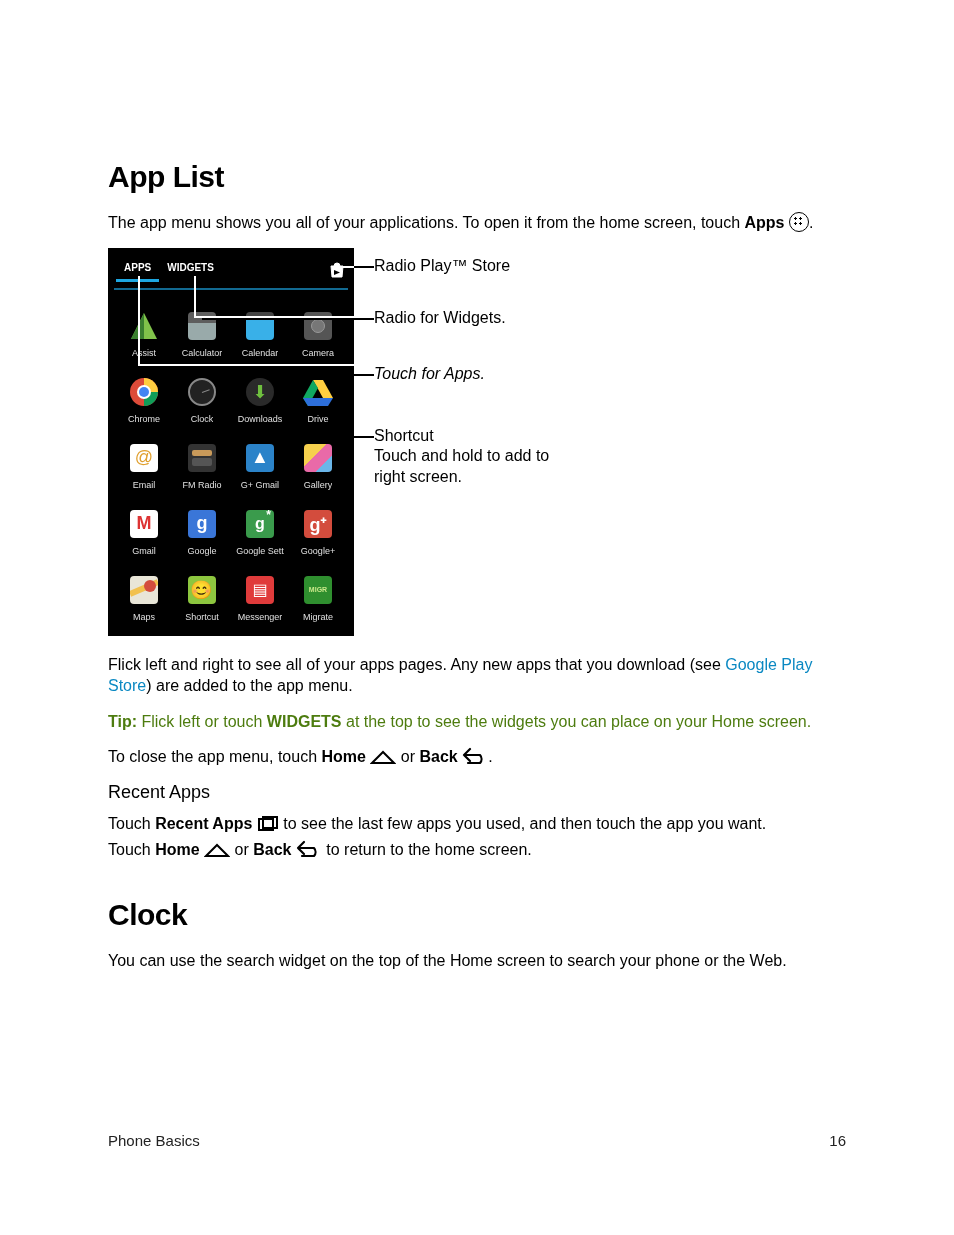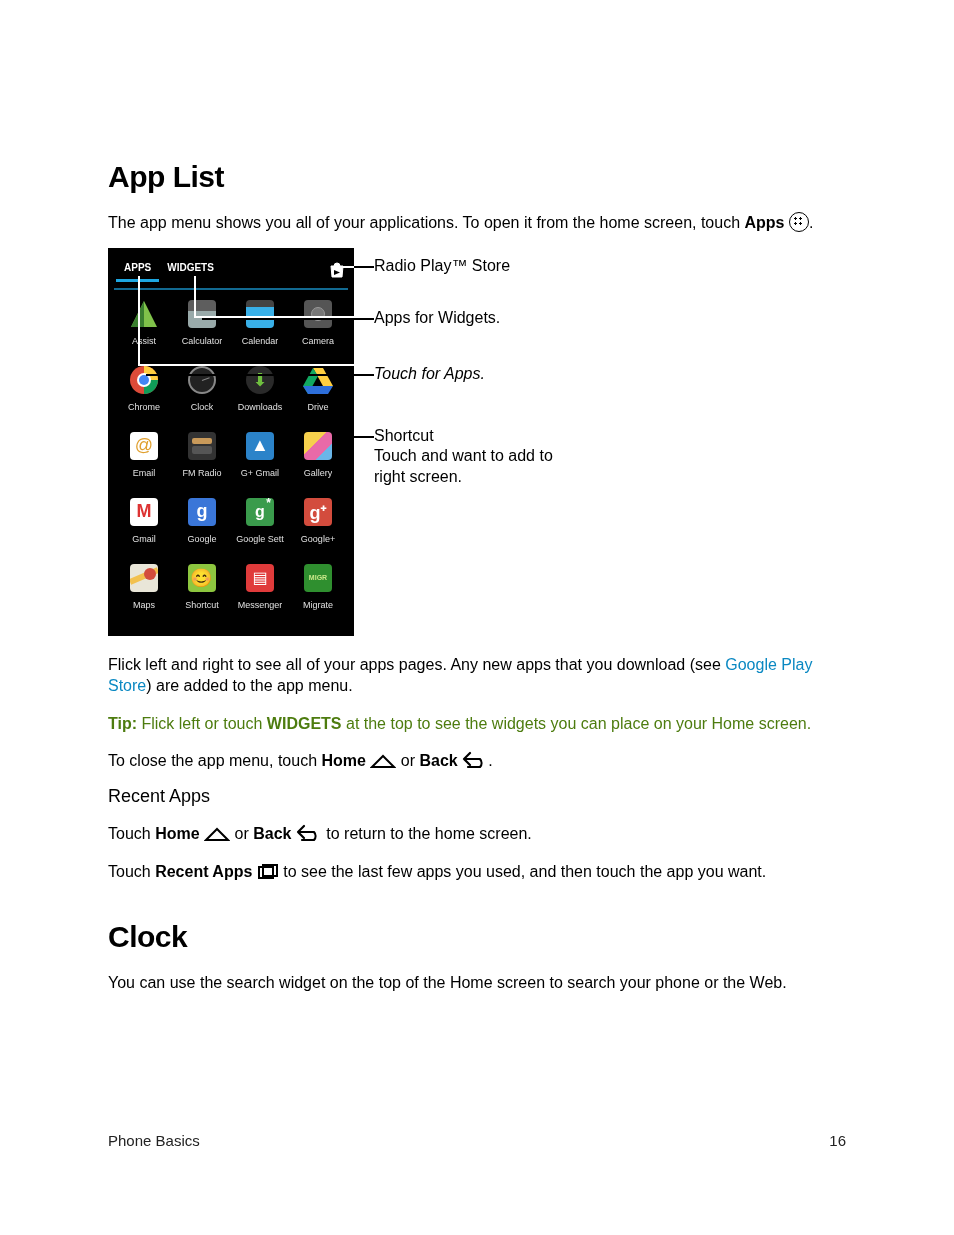--- a/index.html
+++ b/index.html
@@ -21,21 +21,21 @@
     font-family: Arial Black, Arial, sans-serif;
     font-weight: 900;
     font-size: 30px;
     margin: 0 0 18px 0;
     letter-spacing: -0.5px;
   }
   h1.search {
     margin-top: 38px;
   }
   p {
-    margin: 16px 0 14px 0;
+    margin: 4px 0 14px 0;
     line-height: 1.35;
   }
   .bold { font-weight: bold; }
   .link { color: #0a88c2; }
   .tip { color: #4d7c0f; }
   .subhead {
     font-size: 18px;
     margin: 12px 0 10px 0;
   }
   .apps-icon {
@@ -99,21 +99,21 @@
   .grid {
     display: grid;
     grid-template-columns: repeat(4, 1fr);
     gap: 6px 2px;
     padding: 2px 2px 0 2px;
   }
   .app {
     display: flex;
     flex-direction: column;
     align-items: center;
-    justify-content: flex-start;
+    justify-content: flex-end;
     height: 60px;
   }
   .app .iconbox {
     width: 32px;
     height: 32px;
     display: flex;
     align-items: center;
     justify-content: center;
     position: relative;
   }
@@ -355,25 +355,25 @@
 
         <div style="left:86px; top:28px; width:2px; height:42px;"></div>
         <div style="left:86px; top:68px; height:2px; width:160px;"></div>
 
         <div style="left:232px; top:18px; height:2px; width:14px;"></div>
       </div>
     </div>
 
     <div class="callouts">
       <div class="co co1" style="top:8px;">Radio Play™ Store</div>
-      <div class="co co2" style="top:60px;">Apps for Widgets.</div>
+      <div class="co co2" style="top:60px;">Radio for Widgets.</div>
       <div class="co co3" style="top:116px;font-style:italic;">Touch for Apps.</div>
       <div class="co co4" style="top:178px;">
         <span>Shortcut</span><br>
-        <span>Touch and want to add to</span><br>
+        <span>Touch and hold to add to</span><br>
         <span>right screen.</span>
       </div>
     </div>
   </div>
 
   <p>
     <span>Flick left and right to see all of your apps pages. Any new apps that you download (see </span><span class="link">Google Play Store</span><span>) are added to the app menu.</span>
   </p>
 
   <p class="tip">
@@ -385,36 +385,36 @@
     <svg class="home-icon" width="26" height="16" viewBox="0 0 26 16">
         <path d="M2 14 L13 3 L24 14 Z" fill="none" stroke="#000" stroke-width="2"></path>
       </svg><span> or </span><span class="bold">Back</span>
     <svg class="back-icon" width="26" height="18" viewBox="0 0 26 18">
         <path d="M8 2 L2 8 L8 14 M2 8 H18 A6 6 0 0 1 18 16 H6" fill="none" stroke="#000" stroke-width="2.2" stroke-linecap="round" stroke-linejoin="round"></path>
       </svg><span>.</span>
   </p>
 
   <div class="subhead">Recent Apps</div>
 
+  <p style="margin-bottom:4px;">
+    <span>Touch </span><span class="bold">Recent Apps</span>
+    <svg class="recent-icon" width="22" height="16" viewBox="0 0 22 16">
+        <rect x="2" y="3" width="14" height="11" fill="none" stroke="#000" stroke-width="2"></rect>
+        <rect x="6" y="1" width="14" height="11" fill="none" stroke="#000" stroke-width="2"></rect>
+      </svg><span> to see the last few apps you used, and then touch the app you want.</span>
+  </p>
   <p>
     <span>Touch </span><span class="bold">Home</span>
     <svg class="home-icon" width="26" height="16" viewBox="0 0 26 16">
         <path d="M2 14 L13 3 L24 14 Z" fill="none" stroke="#000" stroke-width="2"></path>
       </svg><span> or </span><span class="bold">Back</span>
     <svg class="back-icon" width="26" height="18" viewBox="0 0 26 18">
         <path d="M8 2 L2 8 L8 14 M2 8 H18 A6 6 0 0 1 18 16 H6" fill="none" stroke="#000" stroke-width="2.2" stroke-linecap="round" stroke-linejoin="round"></path>
       </svg><span> to return to the home screen.</span>
   </p>
-  <p style="margin-bottom:4px;">
-    <span>Touch </span><span class="bold">Recent Apps</span>
-    <svg class="recent-icon" width="22" height="16" viewBox="0 0 22 16">
-        <rect x="2" y="3" width="14" height="11" fill="none" stroke="#000" stroke-width="2"></rect>
-        <rect x="6" y="1" width="14" height="11" fill="none" stroke="#000" stroke-width="2"></rect>
-      </svg><span> to see the last few apps you used, and then touch the app you want.</span>
-  </p>
 
   <h1 class="search">Clock</h1>
   <p>You can use the search widget on the top of the Home screen to search your phone or the Web.</p>
 
   <div class="footer">
     <span>Phone Basics</span>
     <span>16</span>
   </div>
 </div>
 

